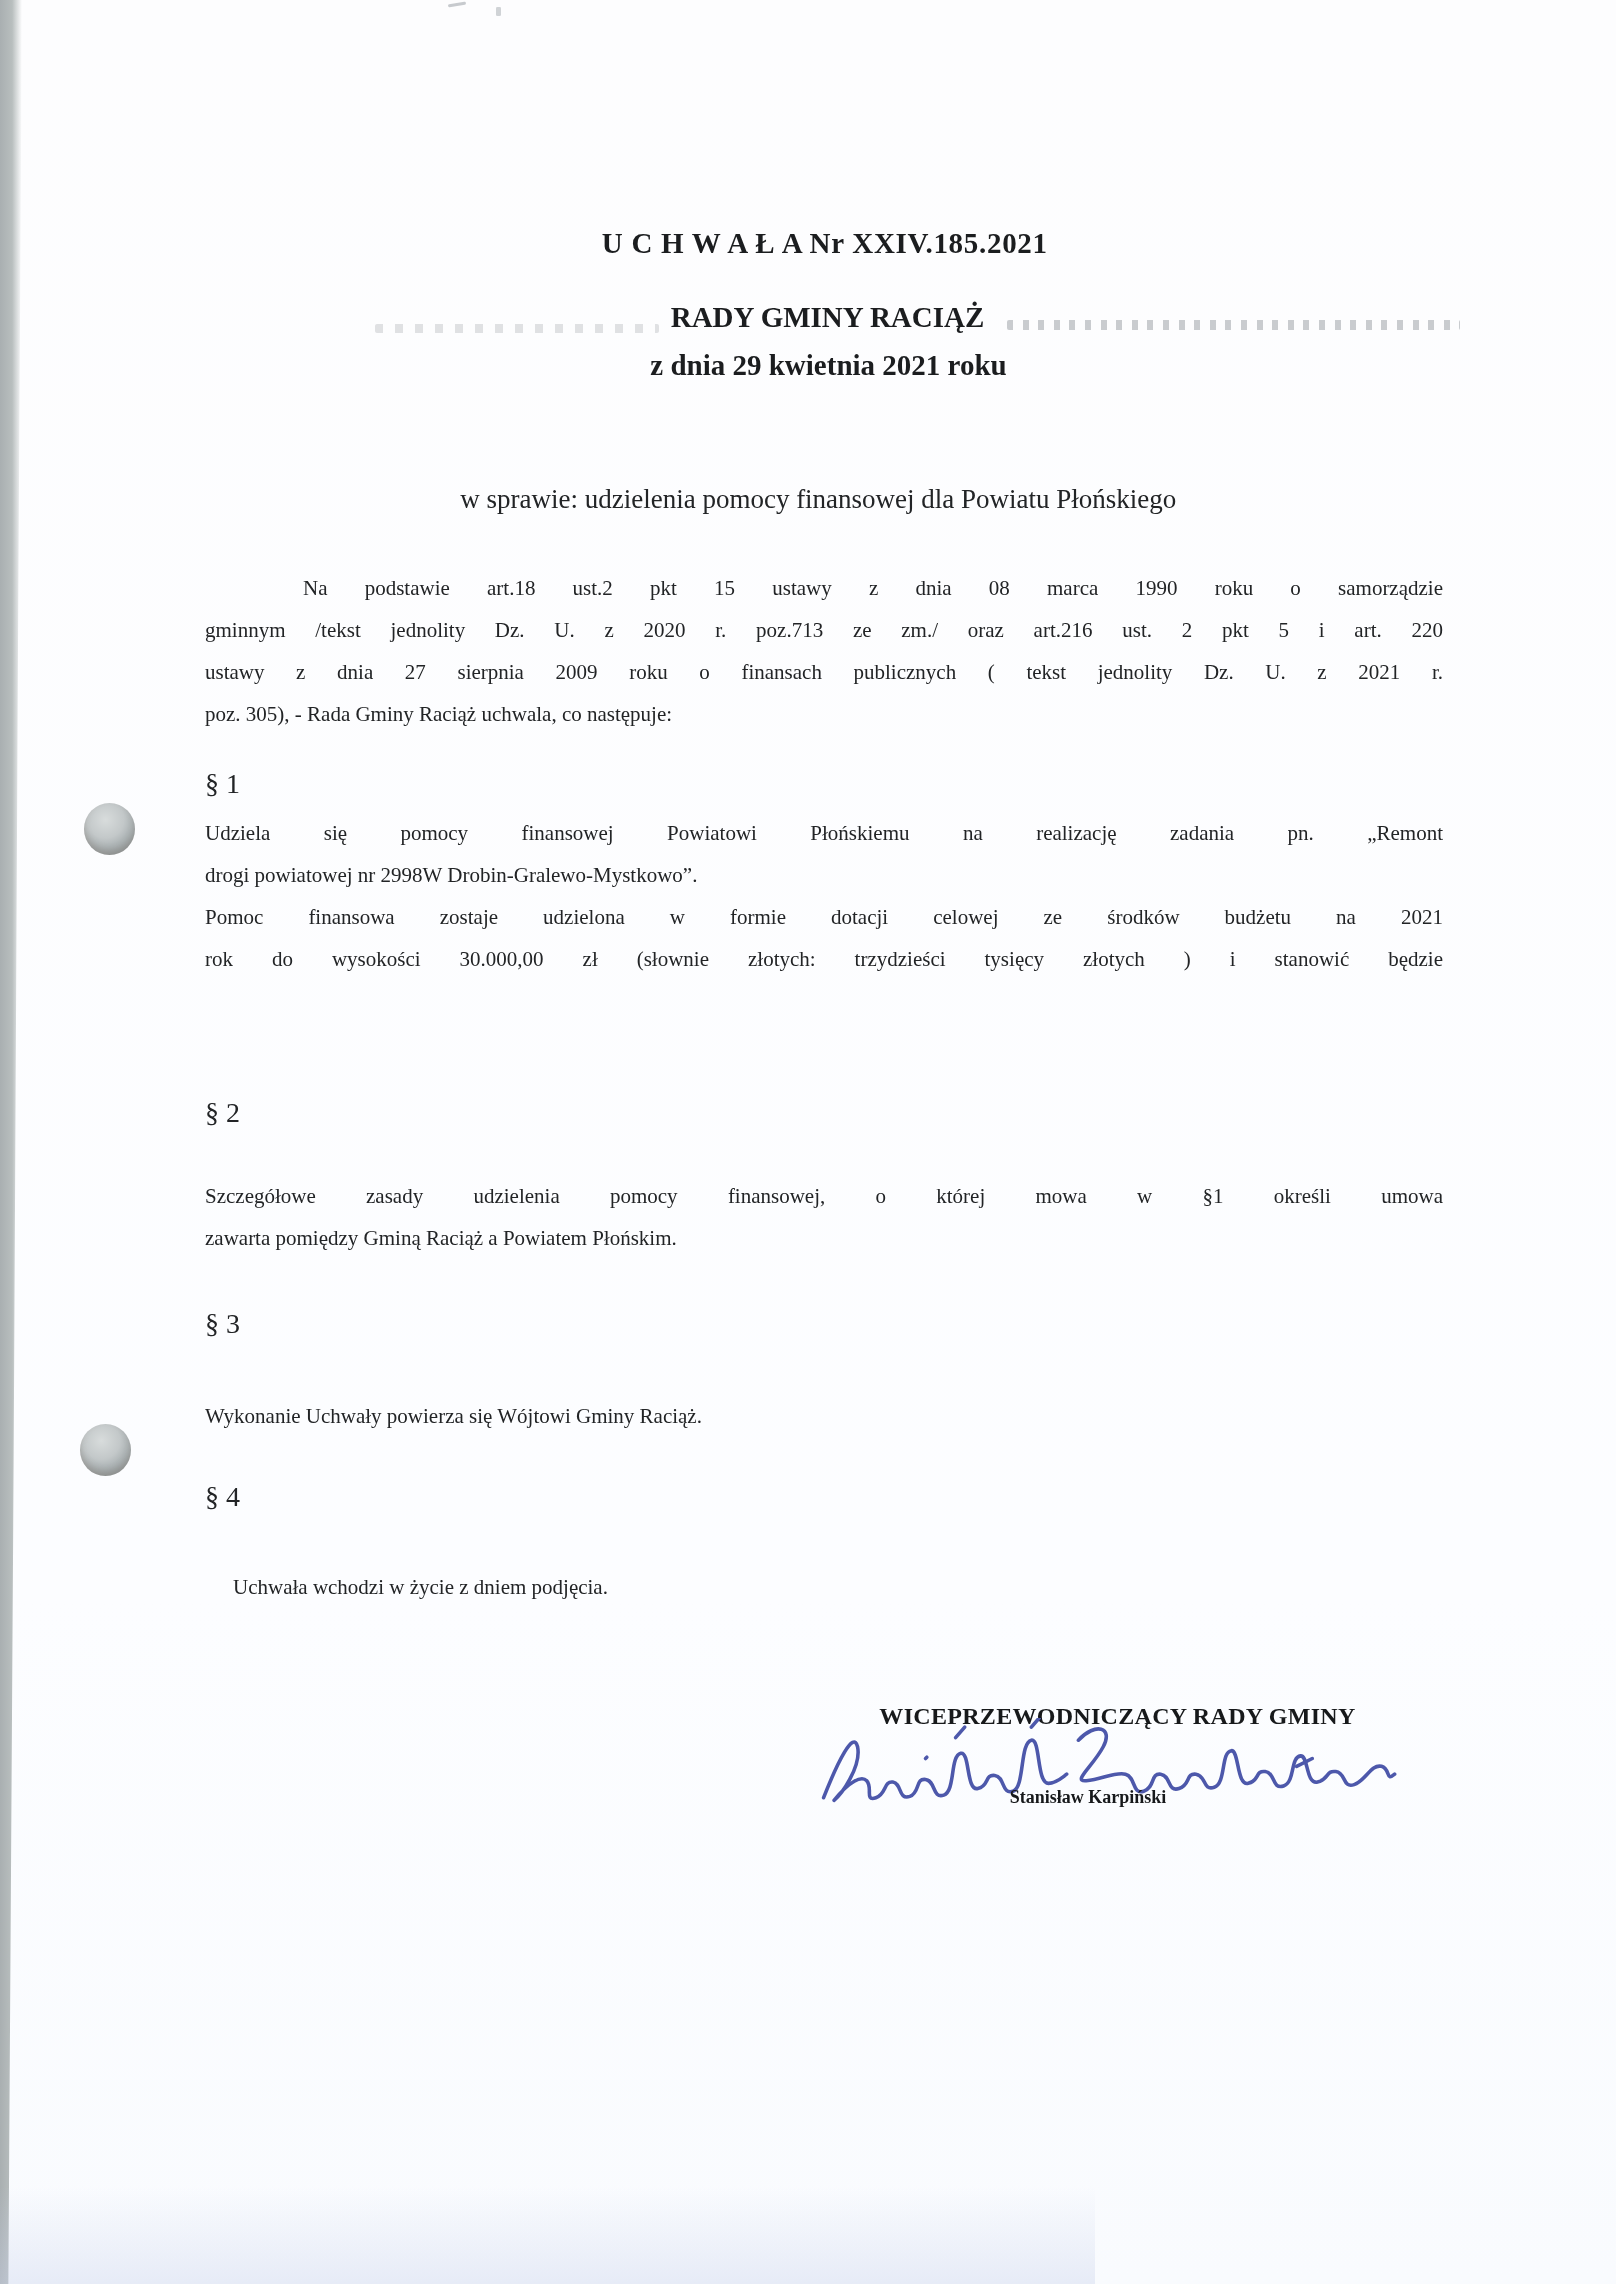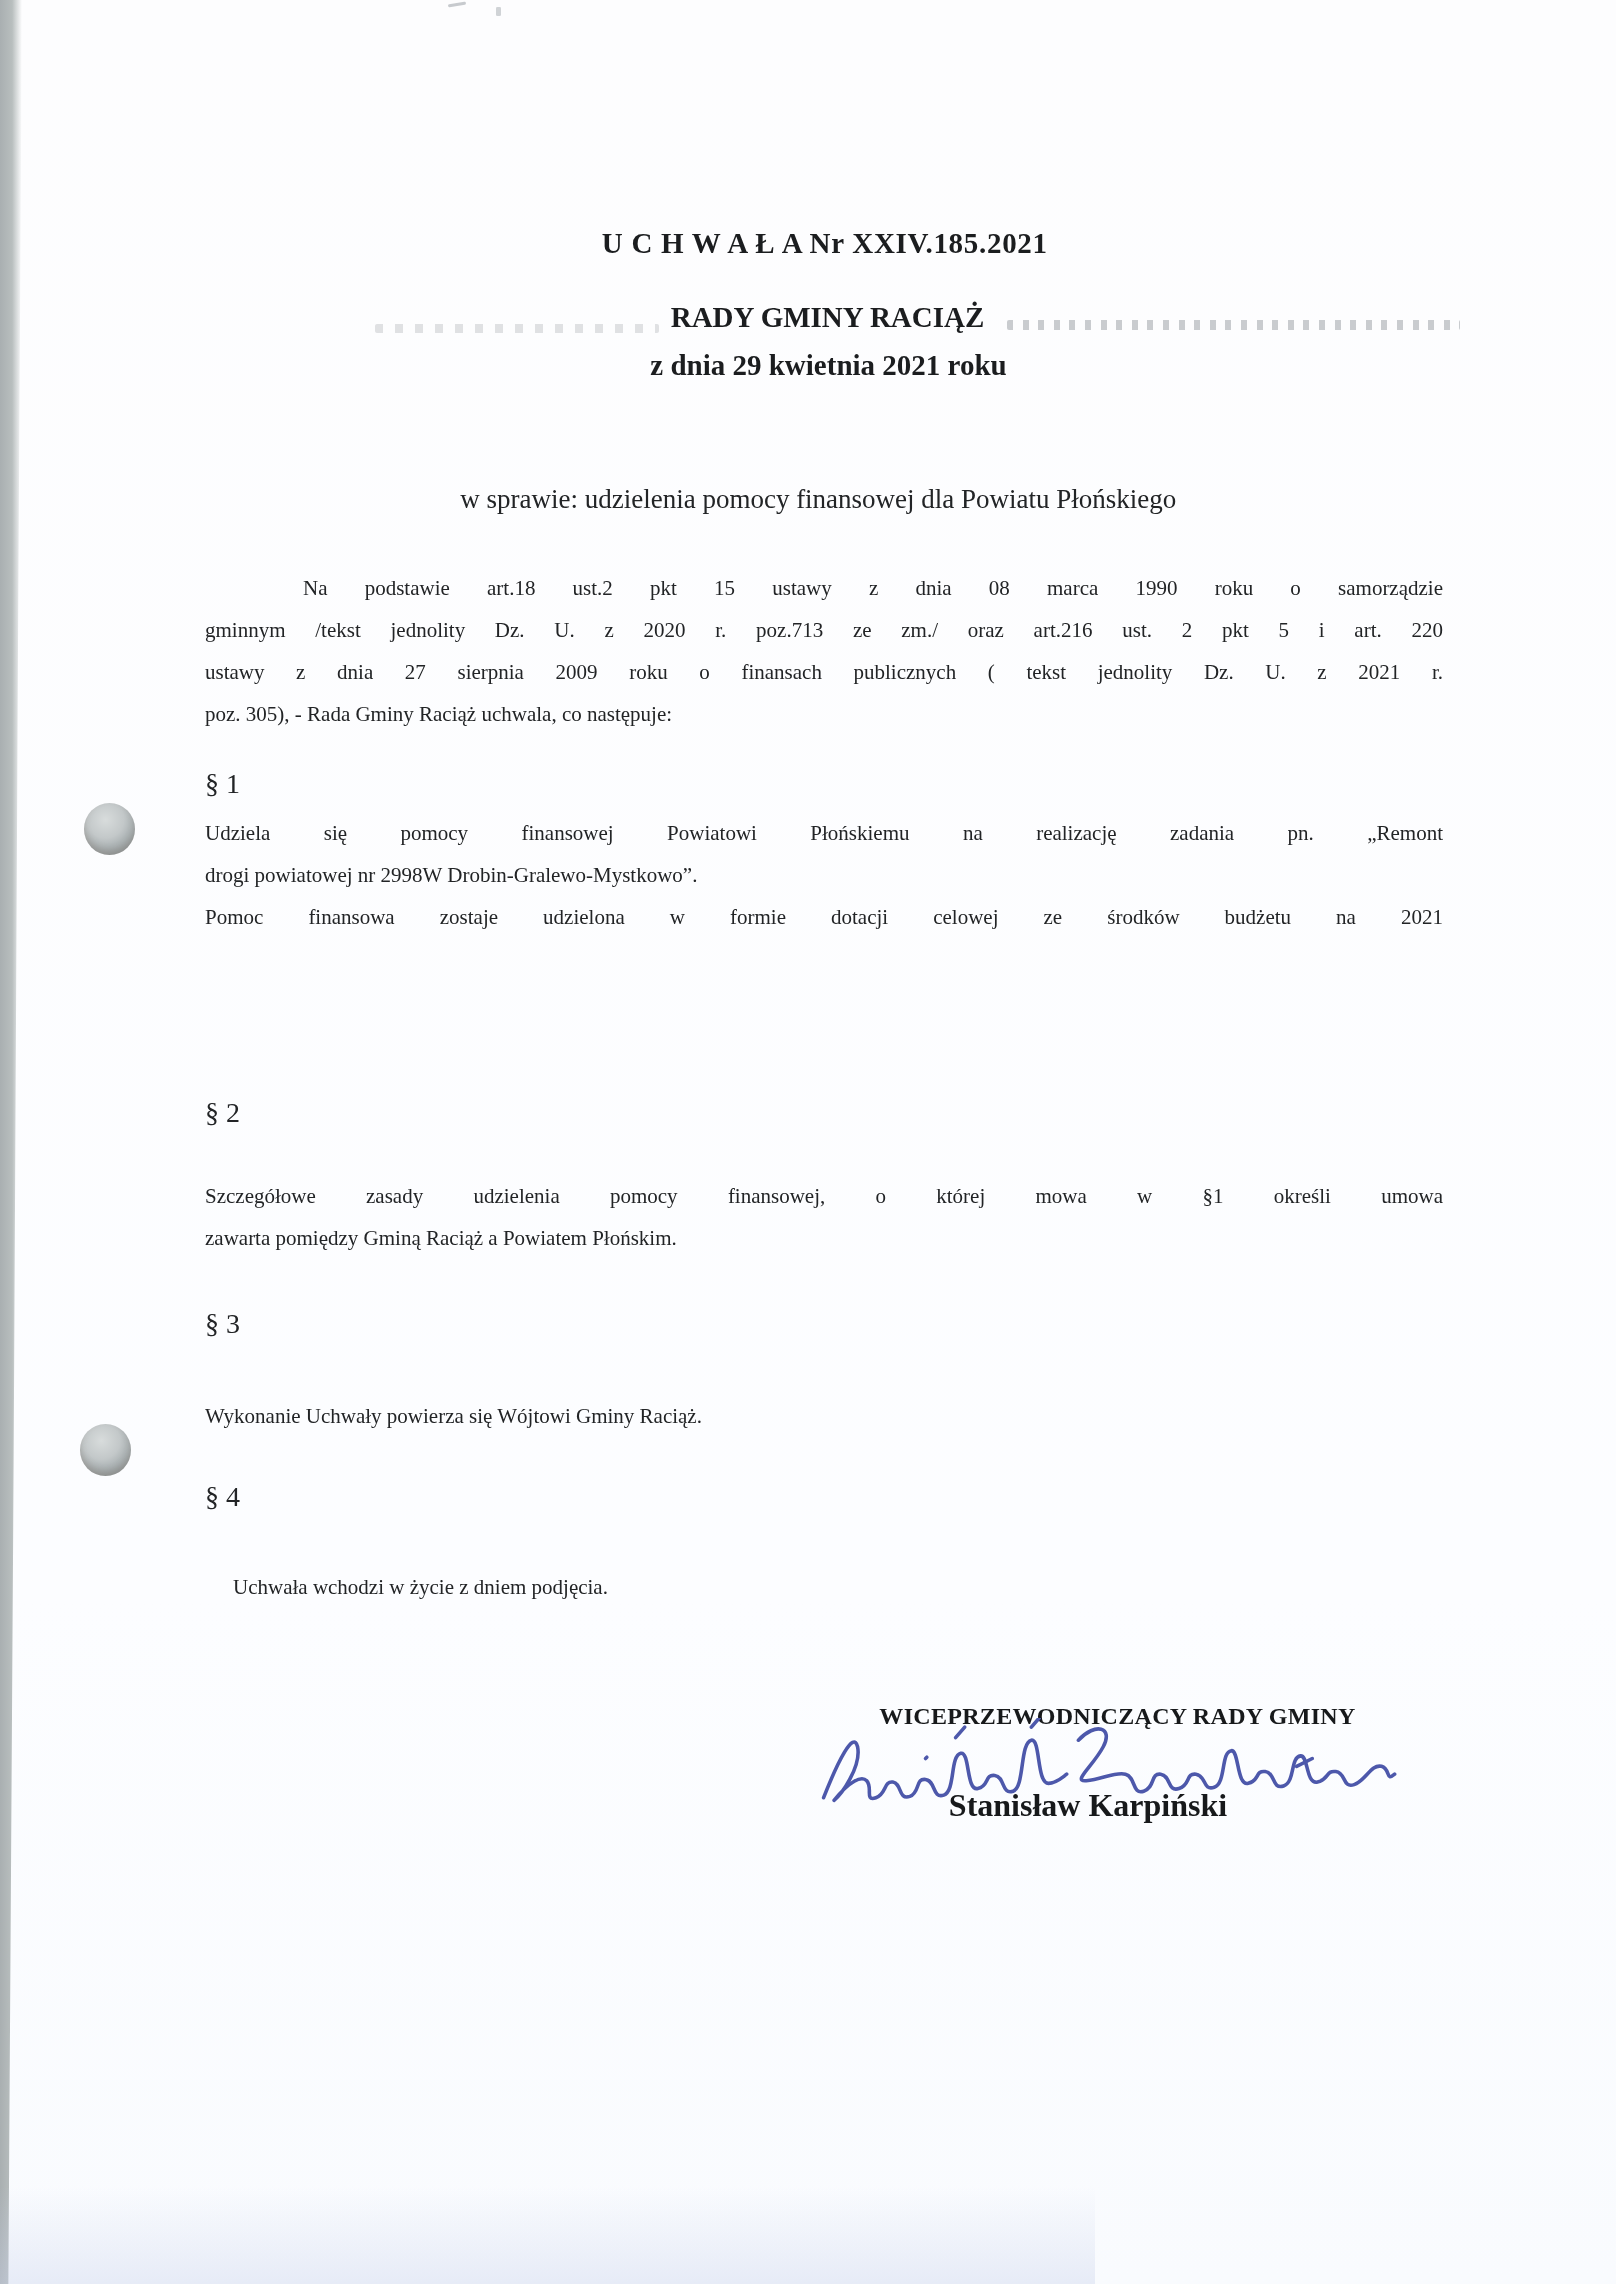--- a/index.html
+++ b/index.html
@@ -57,21 +57,21 @@
   .m2{top:1096px;}
   .p2{top:1175px;}
   .m3{top:1307px;}
   .p3{top:1395px;}
   .m4{top:1480px;}
   .p4{top:1566px;margin-left:28px;}
   
   .role{position:absolute;left:873px;top:1703px;width:489px;text-align:center;
     font-size:24px;font-weight:bold;letter-spacing:0.3px;white-space:nowrap;color:#17191b;}
   .name{position:absolute;left:873px;top:1787px;width:430px;text-align:center;
-    font-size:32px;font-weight:bold;white-space:nowrap;color:#17191b;}
+    font-size:18px;font-weight:bold;white-space:nowrap;color:#17191b;}
   .sig{position:absolute;left:813px;top:1718px;width:587px;height:98px;}
   .sig path{fill:none;stroke:#4d58ab;stroke-width:5.5;stroke-linecap:round;stroke-linejoin:round;}
 </style>
 </head>
 <body>
 
 <div class="page">
 
   <div class="left-strip"></div>
   <div class="bottom-tint"></div>
@@ -93,20 +93,21 @@
     <div class="line j">gminnym /tekst jednolity Dz. U. z 2020 r. poz.713 ze zm./ oraz art.216 ust. 2 pkt 5 i art. 220</div>
     <div class="line j">ustawy z dnia 27 sierpnia 2009 roku o finansach publicznych ( tekst jednolity Dz. U. z 2021 r.</div>
     <div class="line">poz. 305), - Rada Gminy Raciąż uchwala, co następuje:</div>
   </div>
 
   <div class="marker m1">§ 1</div>
   <div class="para p1">
     <div class="line j">Udziela się pomocy finansowej Powiatowi Płońskiemu na realizację zadania pn. „Remont</div>
     <div class="line">drogi powiatowej nr 2998W Drobin-Gralewo-Mystkowo”.</div>
     <div class="line j">Pomoc finansowa zostaje udzielona w formie dotacji celowej ze środków budżetu na 2021</div>
+    <div class="line j">rok do wysokości 30.000,00 zł (słownie złotych: trzydzieści tysięcy złotych ) i stanowić będzie</div>
   </div>
 
   <div class="marker m2">§ 2</div>
   <div class="para p2">
     <div class="line j">Szczegółowe zasady udzielenia pomocy finansowej, o której mowa w §1 określi umowa</div>
     <div class="line">zawarta pomiędzy Gminą Raciąż a Powiatem Płońskim.</div>
   </div>
 
   <div class="marker m3">§ 3</div>
   <div class="para p3">

